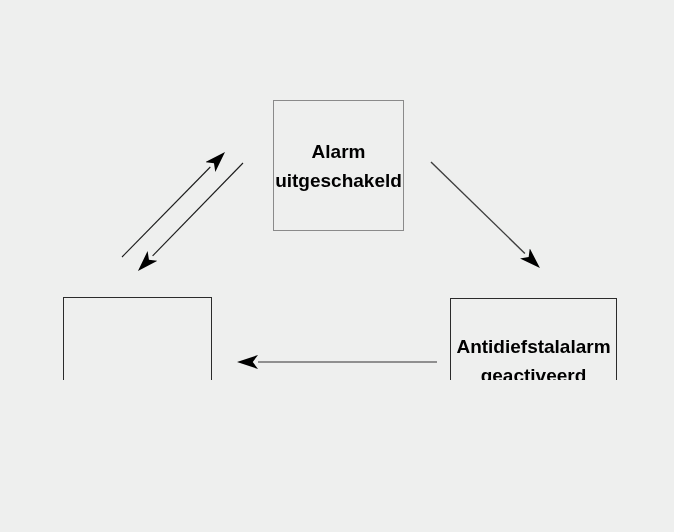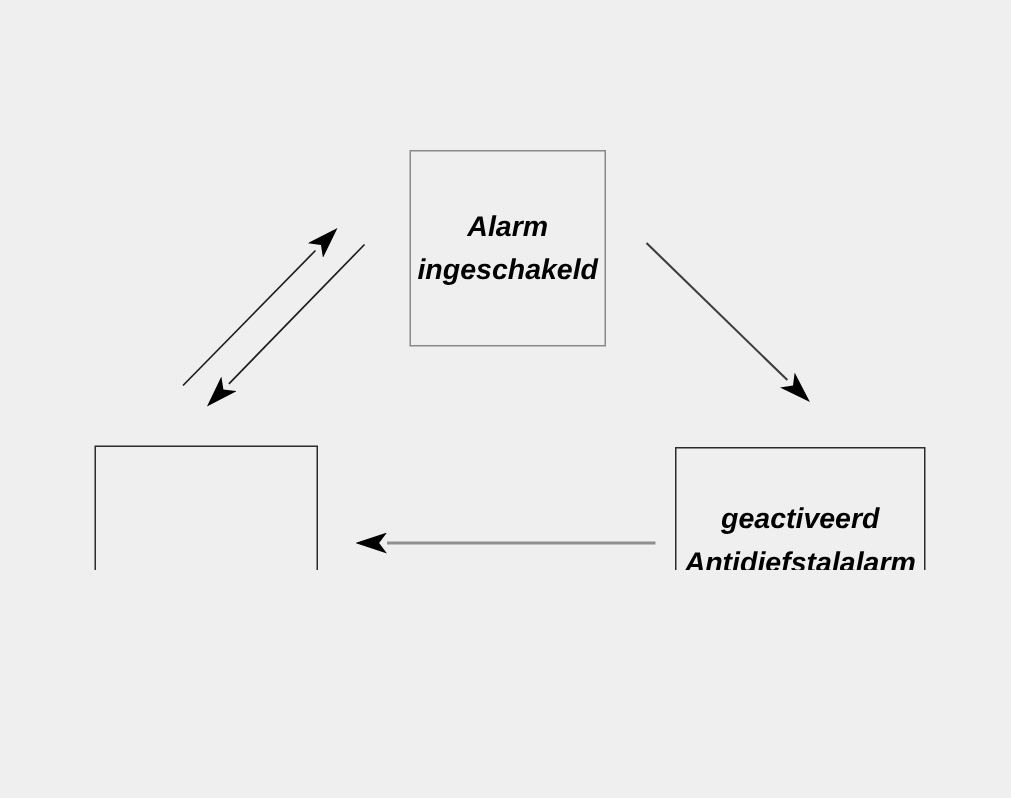--- a/index.html
+++ b/index.html
@@ -14,21 +14,20 @@
   }
   * { margin: 0; padding: 0; box-sizing: border-box; }
   html, body { background: var(--bg); }
   .canvas {
     position: relative;
     width: 674px;
     height: 380px;
     background: var(--bg);
     overflow: hidden;
     font-family: "Liberation Sans", sans-serif;
-    font-style: italic;
   }
   .arrow-layer {
     position: absolute;
     left: 0; top: 0;
     width: 674px;
     height: 532px;
   }
   .state-box {
     position: absolute;
     display: flex;
@@ -75,24 +74,24 @@
 
     <line x1="243" y1="163" x2="152.6" y2="255.9" stroke="#1c1c1c" stroke-width="1.1" marker-end="url(#stealth)"></line>
 
     <line x1="431" y1="162" x2="524.9" y2="253.4" stroke="#3d3d3d" stroke-width="1.4" marker-end="url(#stealth)"></line>
 
     <line x1="437" y1="362" x2="258" y2="362" stroke="#8f8f8f" stroke-width="2" marker-end="url(#stealth)"></line>
   </svg>
 
   <div class="state-box box-armed">
     <span>Alarm</span>
-    <span>ingeschakeld</span>
+    <span>uitgeschakeld</span>
   </div>
 
   <div class="state-box box-disarmed">
   </div>
 
   <div class="state-box box-triggered">
+    <span>Antidiefstalalarm</span>
     <span>geactiveerd</span>
-    <span>Antidiefstalalarm</span>
   </div>
 
 </div>
 
 </body></html>

